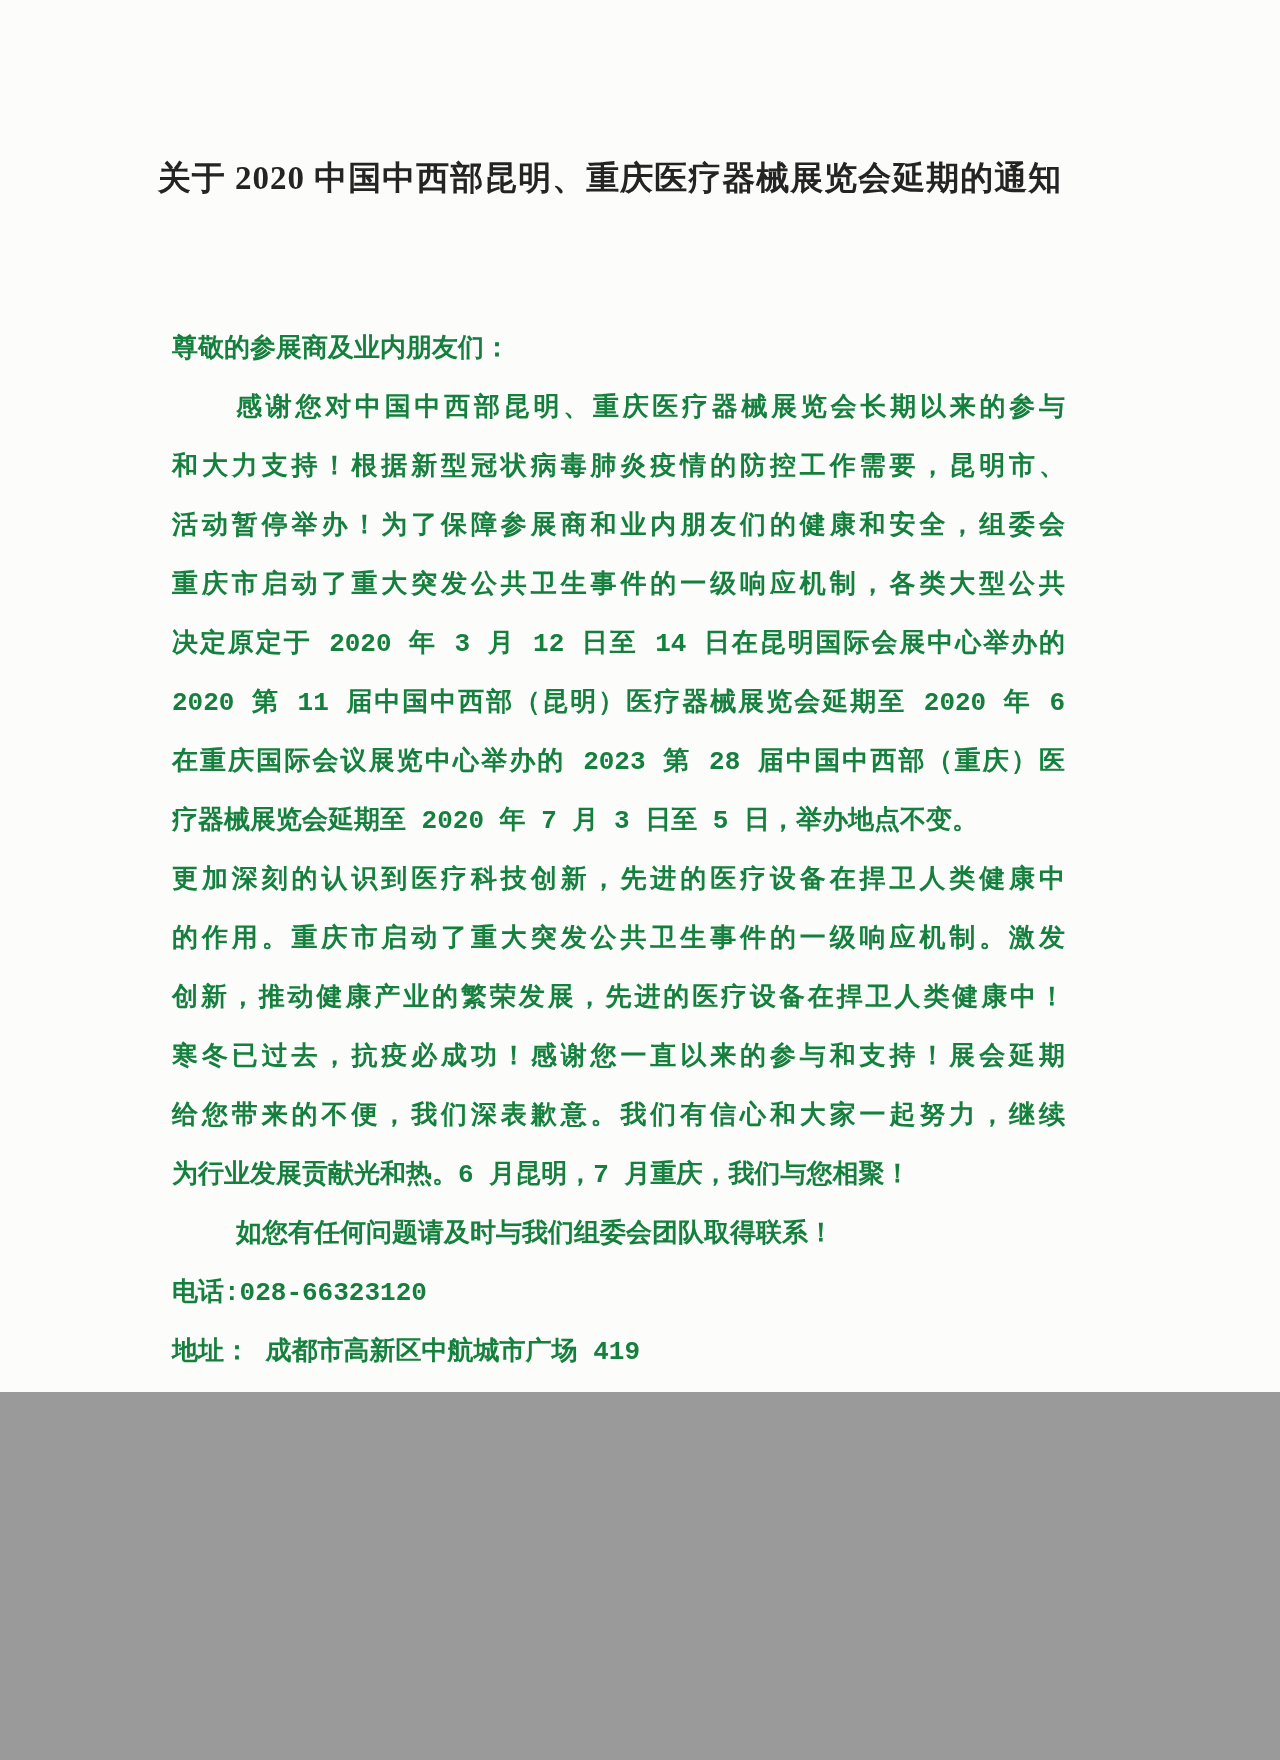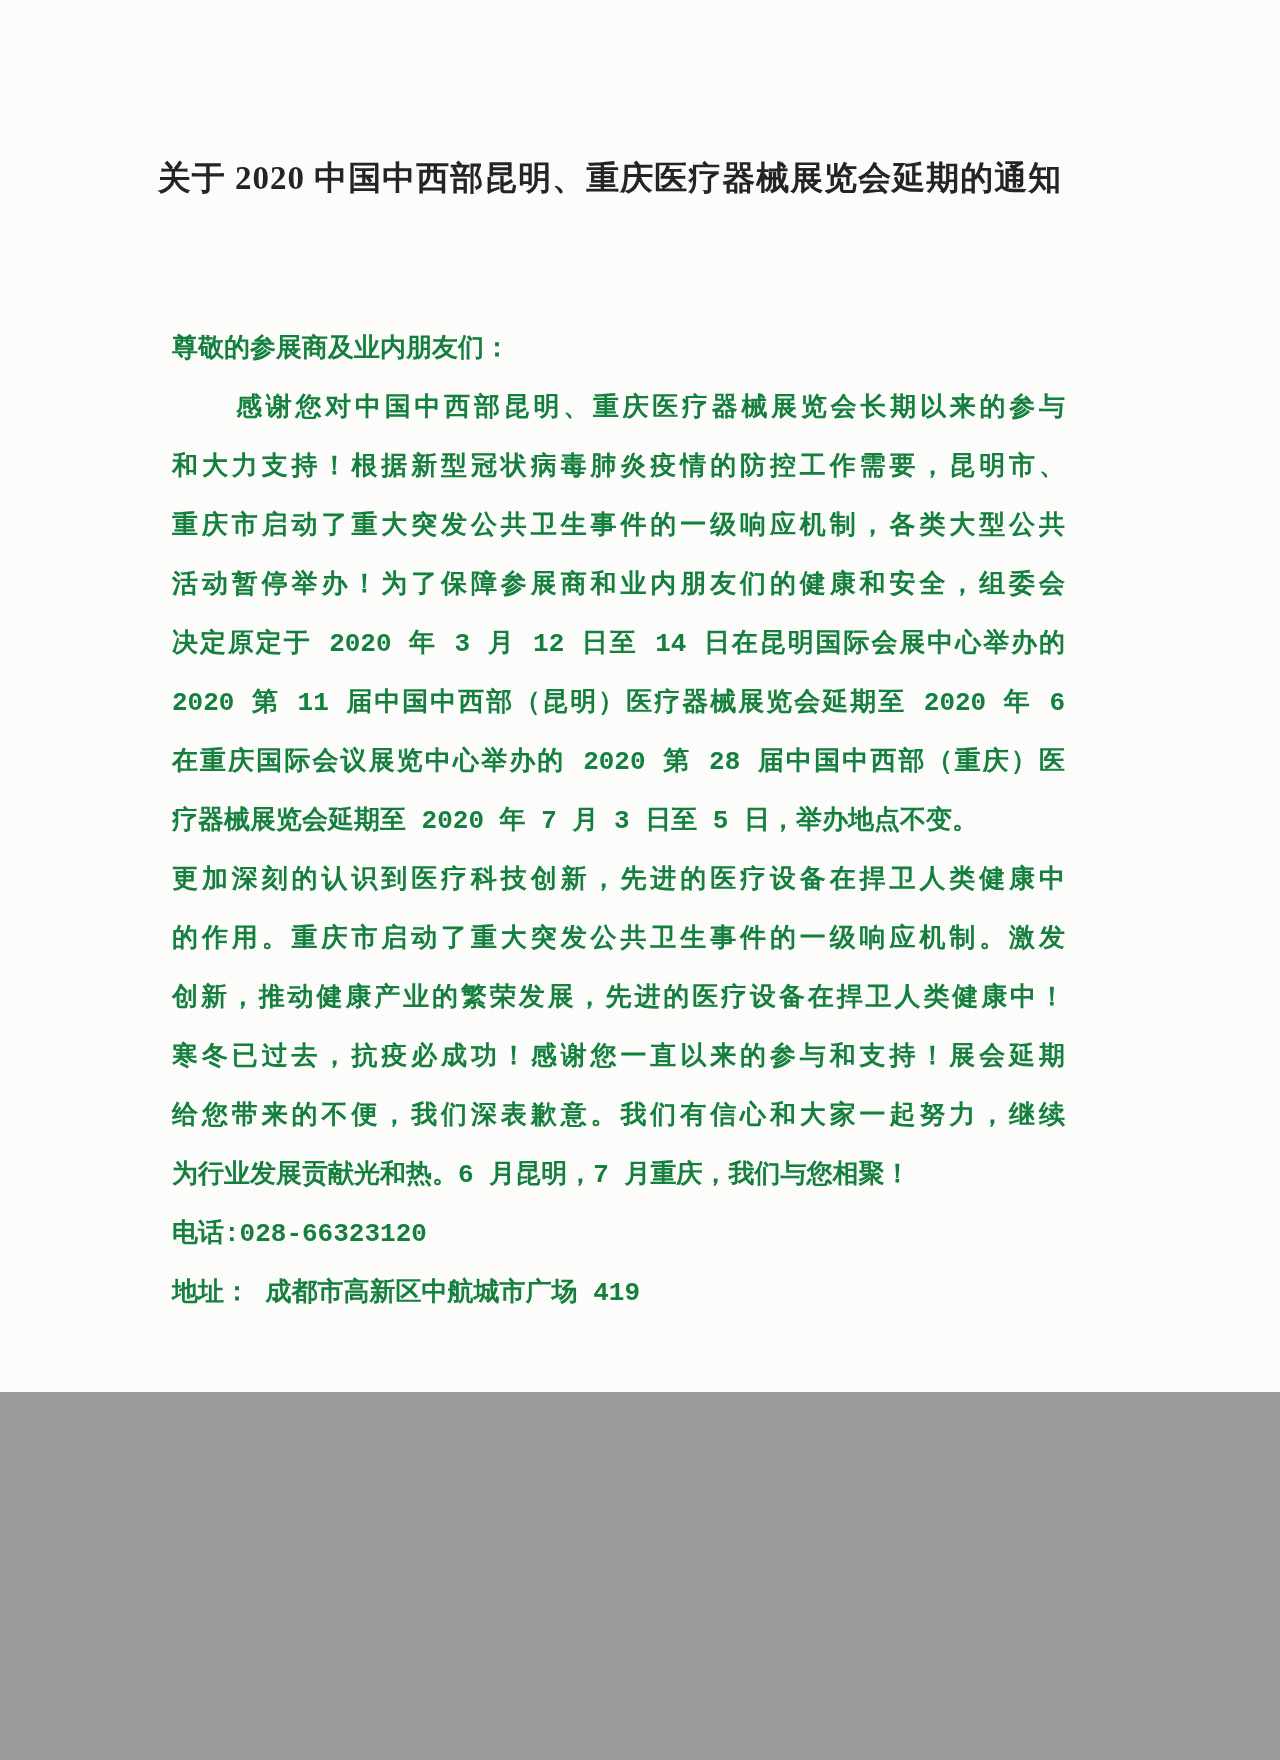--- a/index.html
+++ b/index.html
@@ -84,32 +84,33 @@
 <body>
 
 <div class="page">
 
   <div class="title">关于 2020 中国中西部昆明、重庆医疗器械展览会延期的通知</div>
 
   <div class="body-block">
     <div class="ln">尊敬的参展商及业内朋友们：</div>
     <div class="ln just ind">感谢您对中国中西部昆明、重庆医疗器械展览会长期以来的参与</div>
     <div class="ln just">和大力支持！根据新型冠状病毒肺炎疫情的防控工作需要，昆明市、</div>
+    <div class="ln just">活动暂停举办！为了保障参展商和业内朋友们的健康和安全，组委会</div>
     <div class="ln just">重庆市启动了重大突发公共卫生事件的一级响应机制，各类大型公共</div>
-    <div class="ln just">活动暂停举办！为了保障参展商和业内朋友们的健康和安全，组委会</div>
     <div class="ln just">决定原定于 2020 年 3 月 12 日至 14 日在昆明国际会展中心举办的</div>
     <div class="ln just">2020 第 11 届中国中西部（昆明）医疗器械展览会延期至 2020 年 6</div>
-    <div class="ln just">在重庆国际会议展览中心举办的 2020 第 28 届中国中西部（重庆）医</div>
+    <div class="ln just">在重庆国际会议展览中心举办的 2023 第 28 届中国中西部（重庆）医</div>
     <div class="ln">疗器械展览会延期至 2020 年 7 月 3 日至 5 日，举办地点不变。</div>
     <div class="ln just">更加深刻的认识到医疗科技创新，先进的医疗设备在捍卫人类健康中</div>
     <div class="ln just">的作用。重庆市启动了重大突发公共卫生事件的一级响应机制。激发</div>
     <div class="ln just">创新，推动健康产业的繁荣发展，先进的医疗设备在捍卫人类健康中！</div>
     <div class="ln just">寒冬已过去，抗疫必成功！感谢您一直以来的参与和支持！展会延期</div>
     <div class="ln just">给您带来的不便，我们深表歉意。我们有信心和大家一起努力，继续</div>
     <div class="ln">为行业发展贡献光和热。6 月昆明，7 月重庆，我们与您相聚！</div>
+    <div class="ln ind">如您有任何问题请及时与我们组委会团队取得联系！</div>
     <div class="ln">电话:028-66323120</div>
     <div class="ln">地址： 成都市高新区中航城市广场 419</div>
   </div>
 
   <div class="sig-company">成都英奇会展有限公司</div>
 
   <svg class="stamp" viewBox="-130 -130 260 260" width="260" height="260" xmlns="http://www.w3.org/2000/svg">
     <g opacity="0.80">
       <circle cx="0" cy="0" r="112" fill="none" stroke="#cb5260" stroke-width="7"></circle>
       <path d="M 0,-48 L 11.2,-15.4 L 45.7,-14.8 L 18.1,5.9 L 28.2,38.8 L 0,19 L -28.2,38.8 L -18.1,5.9 L -45.7,-14.8 L -11.2,-15.4 Z" fill="#dd8a95"></path>

